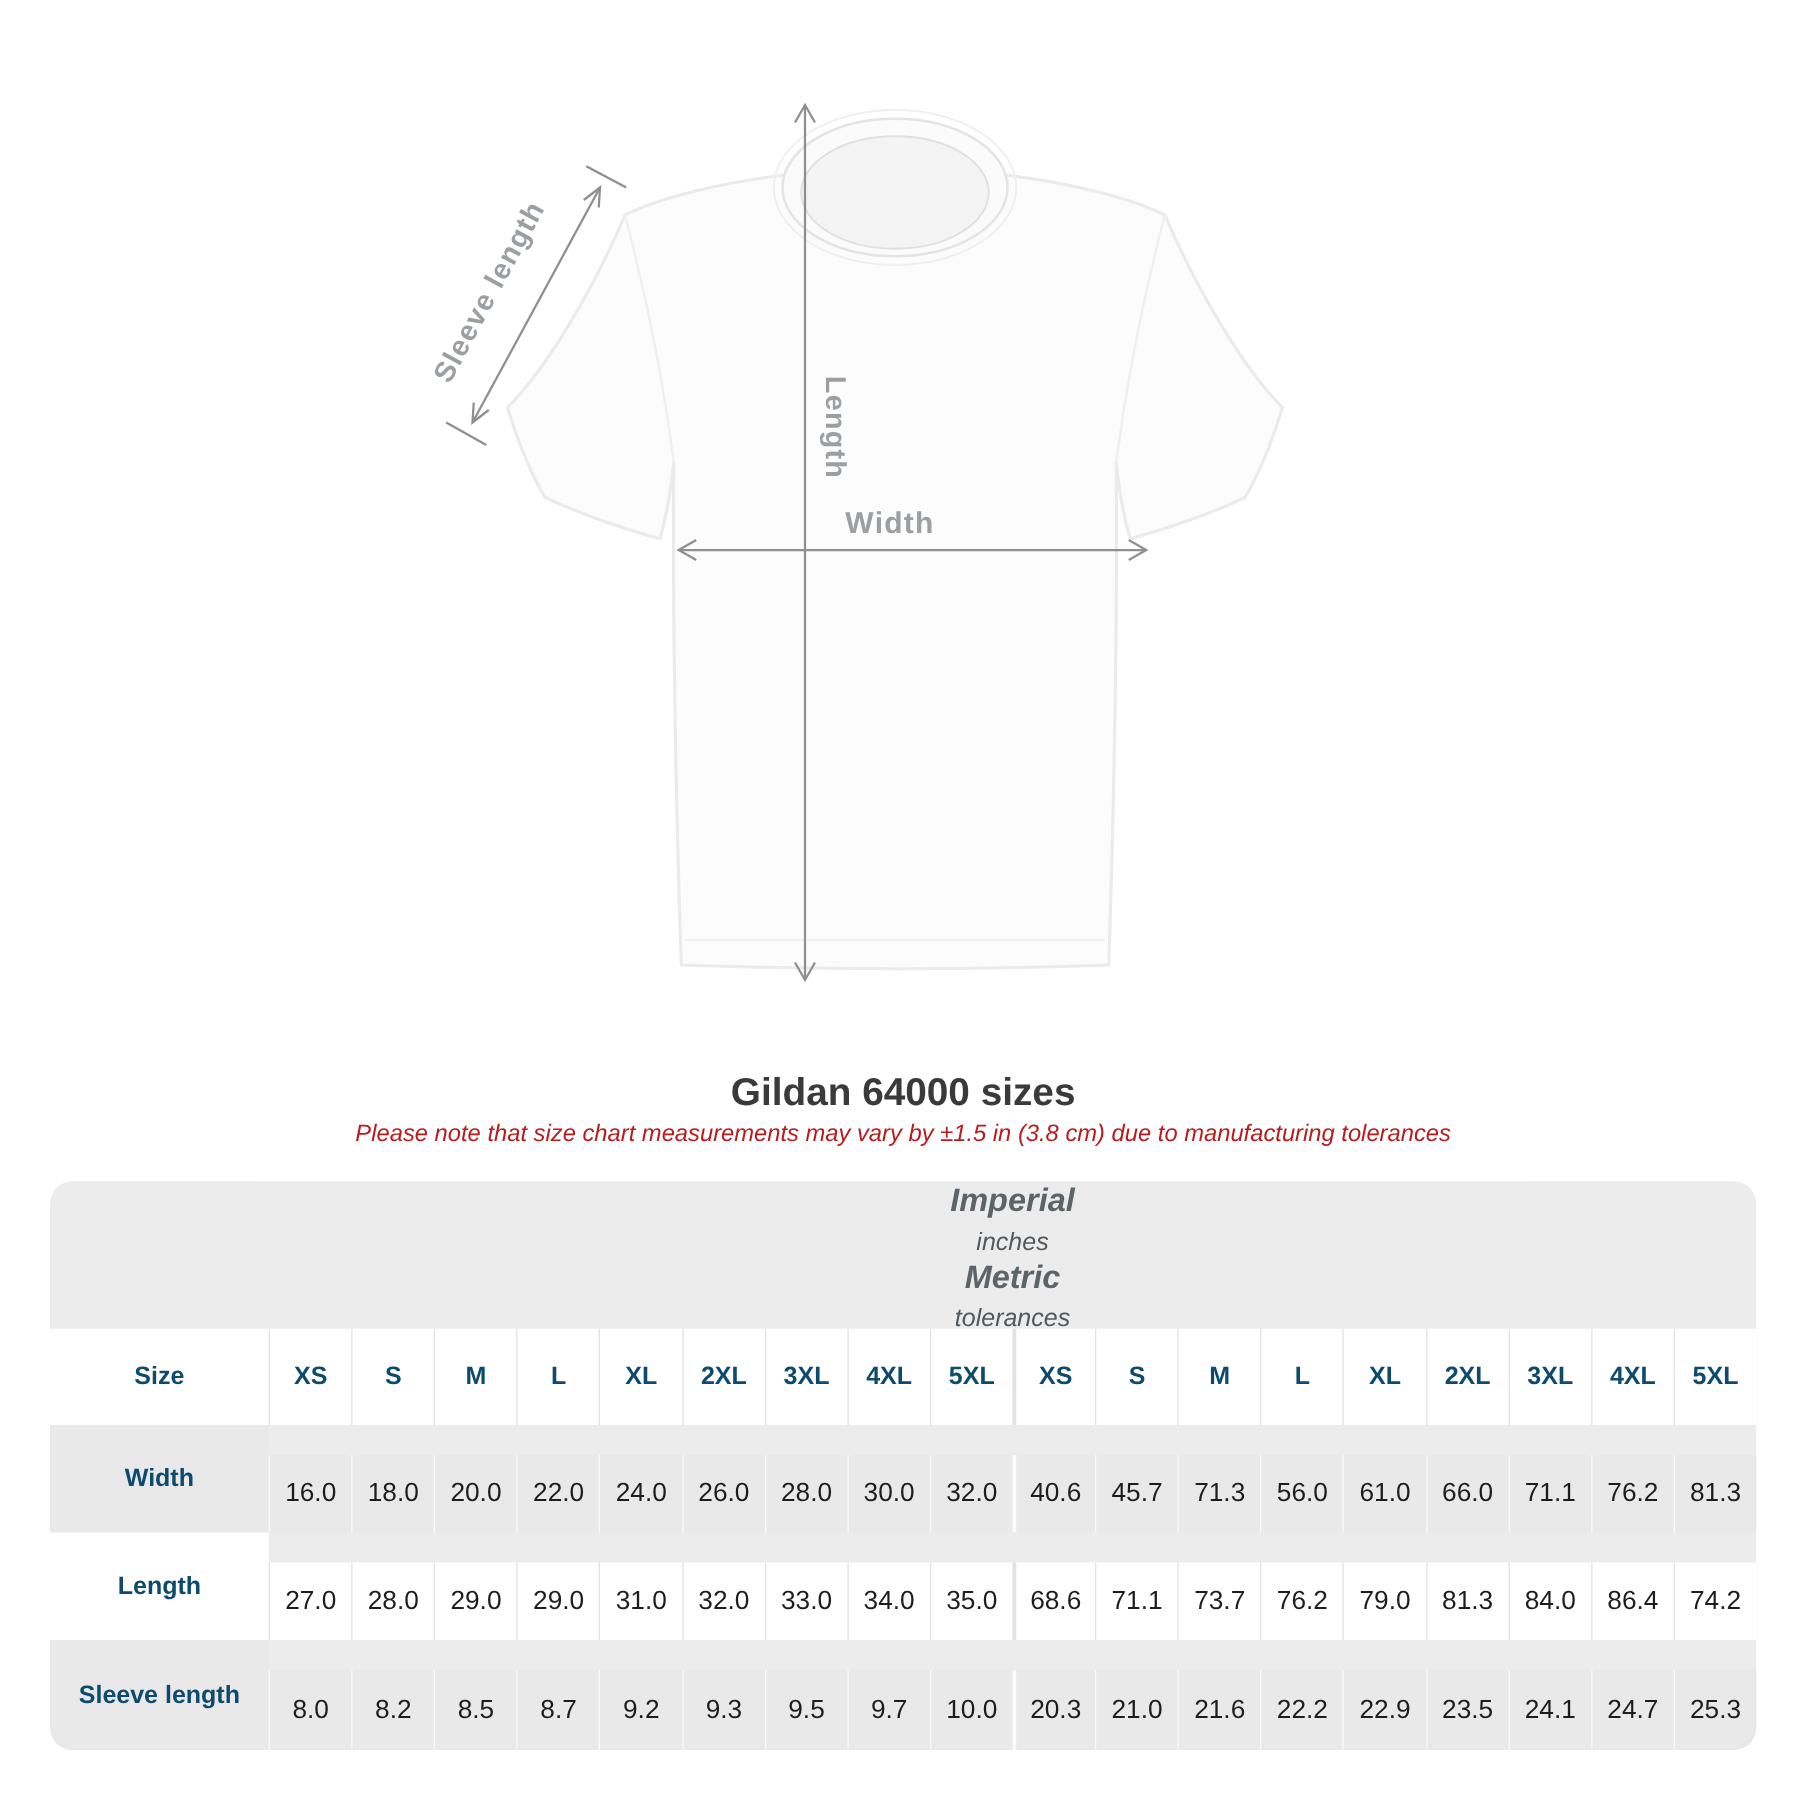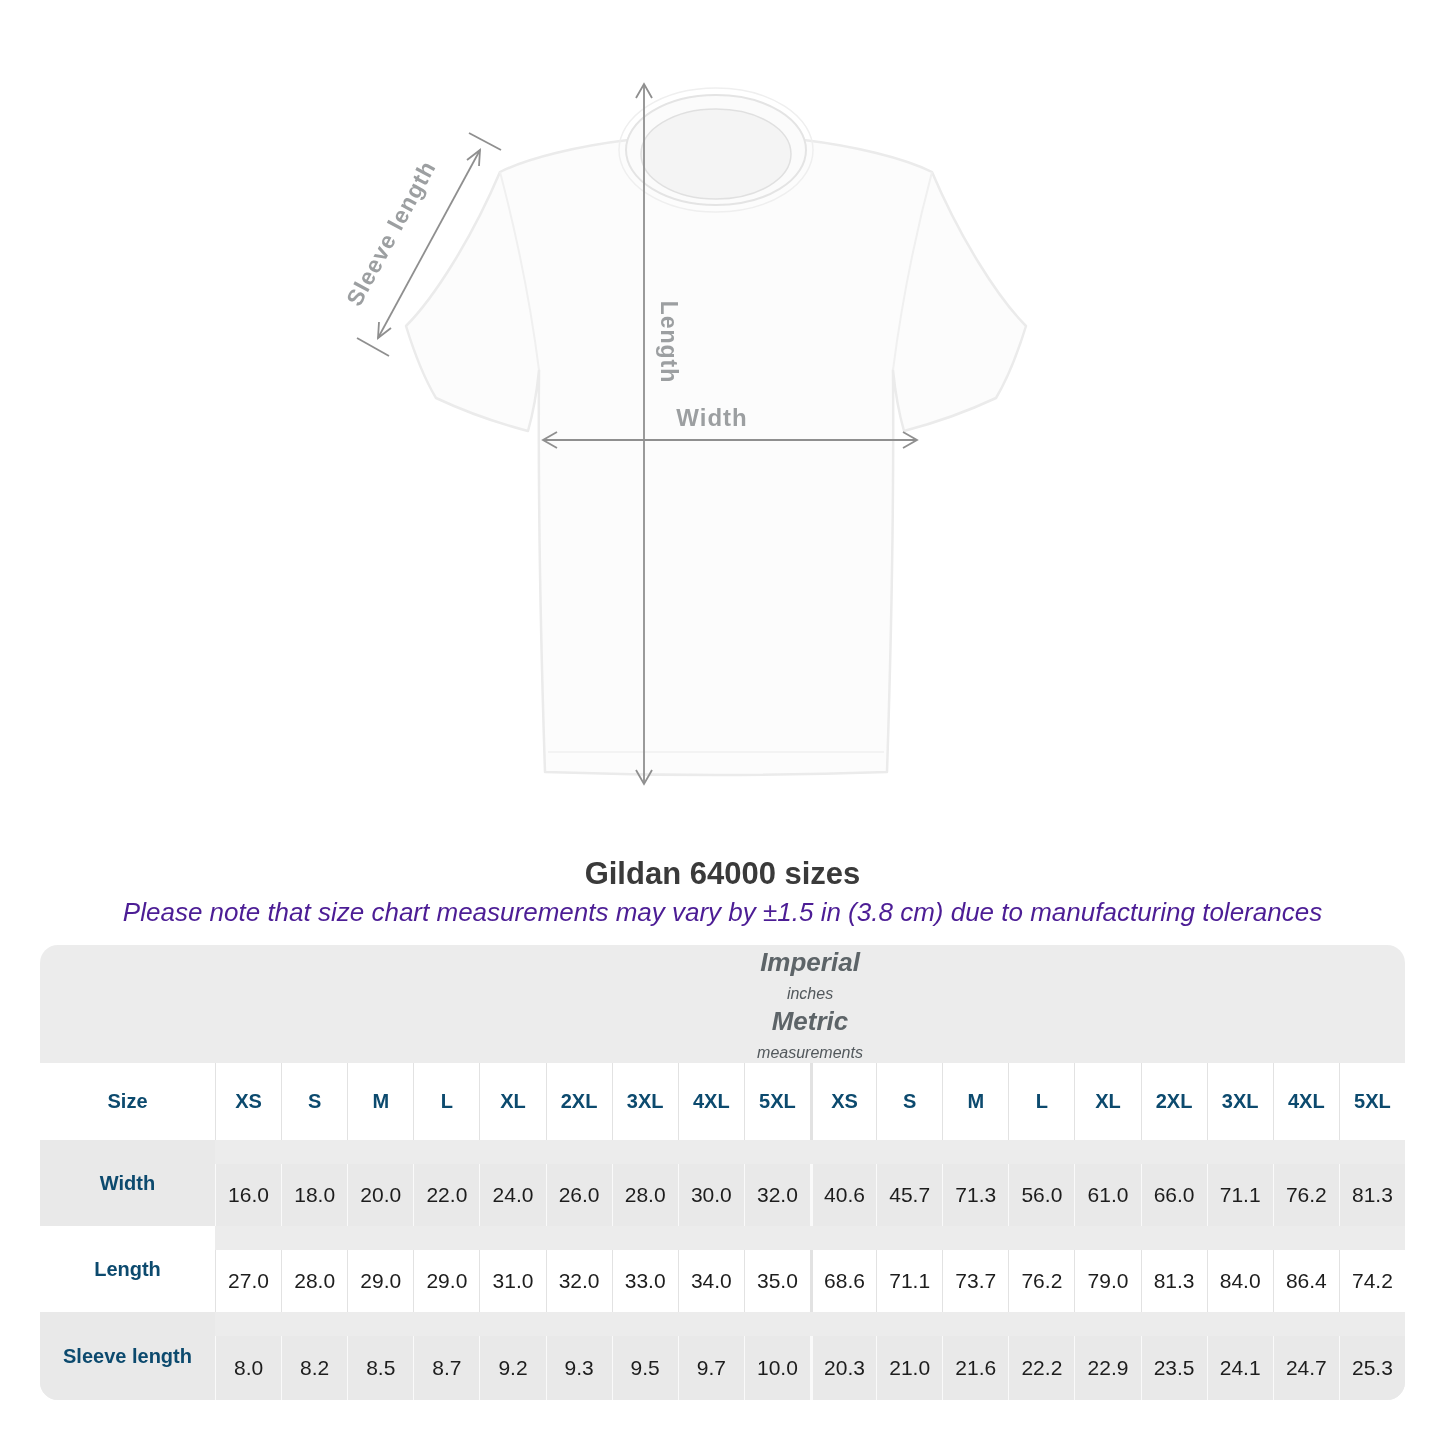--- a/index.html
+++ b/index.html
@@ -9,30 +9,30 @@
     -webkit-font-smoothing:antialiased;
   }
   .figure{position:absolute;top:0;left:0;width:1445px;height:840px;}
   .dim-label{font-weight:bold;fill:#9c9fa1;letter-spacing:1px;}
   .page-title{
     position:absolute;top:844px;left:0;right:0;margin:12px;text-align:center;
     font-size:31px;font-weight:bold;color:#3a3a3a;
   }
   .note{
     position:absolute;top:897px;left:0;right:0;margin:0;text-align:center;
-    font-size:26px;font-style:italic;color:#4c1d95;
+    font-size:19px;font-style:italic;color:#b91c1c;
   }
   .table-wrap{
     position:absolute;top:945px;left:40px;width:1365px;height:455px;
     background:#ececec;border-radius:18px;overflow:hidden;
   }
   .band{height:118px;display:flex;padding-left:175px;box-sizing:border-box;flex-direction:column;}
   .sec{flex:1;display:flex;flex-direction:column;justify-content:center;align-items:center;gap:7px;}
   .sec .nm{font-size:26px;font-weight:bold;font-style:italic;color:#5d6468;}
-  .sec .un{font-size:16px;font-style:italic;color:#52585c;}
+  .sec .un{font-size:20px;font-style:italic;color:#52585c;}
   .grid{
     display:grid;height:337px;
     grid-template-columns:175px repeat(18,1fr);
     grid-template-rows:77px 86px 86px 88px;
   }
   .cell{display:flex;align-items:center;justify-content:center;}
   .rw{background:#ffffff;}
   .rg{background:#e9e9e9;}
   .sep{border-left:1px solid transparent;}
   .rw.sep{border-left-color:#e2e2e2;}
@@ -101,21 +101,21 @@
 <p class="note">Please note that size chart measurements may vary by ±1.5 in (3.8 cm) due to manufacturing tolerances</p>
 
 <div class="table-wrap">
   <div class="band">
     <div class="sec">
       <div class="nm">Imperial</div>
       <div class="un">inches</div>
     </div>
     <div class="sec">
       <div class="nm">Metric</div>
-      <div class="un">measurements</div>
+      <div class="un">tolerances</div>
     </div>
   </div>
   <div class="grid" id="grid">
       <div class="cell lbl rw">Size</div>
       <div class="cell szh rw sep">XS</div>
       <div class="cell szh rw sep">S</div>
       <div class="cell szh rw sep">M</div>
       <div class="cell szh rw sep">L</div>
       <div class="cell szh rw sep">XL</div>
       <div class="cell szh rw sep">2XL</div>

